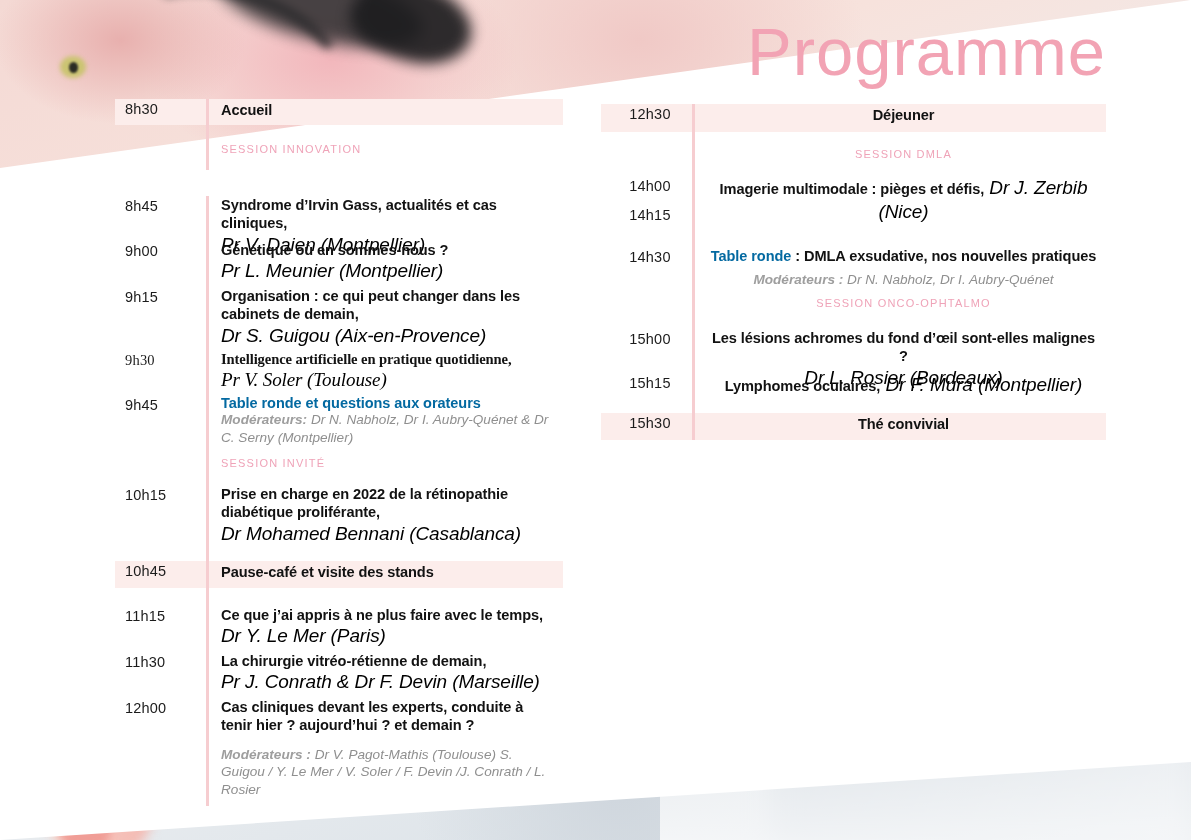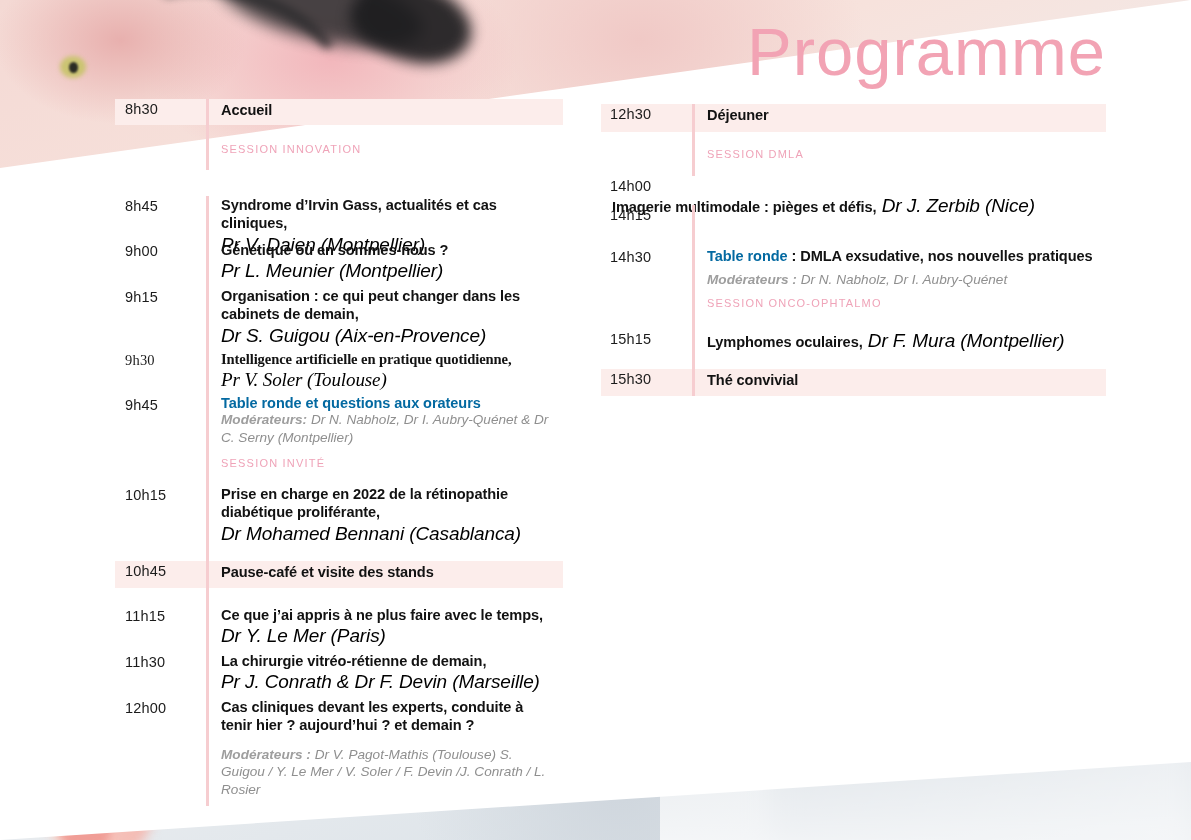--- a/index.html
+++ b/index.html
@@ -91,21 +91,21 @@
   
   #programme-title{
     position:absolute; right:85px; top:18px;
     font-size:67px; font-weight:400; letter-spacing:1px;
     color:#f2a3b4; line-height:1; white-space:nowrap;
   }
 
   
   .col{ position:absolute; }
   #col-left{ left:115px; top:99px; width:448px; }
-  #col-right{ left:601px; top:104px; width:505px; }
+  #col-right{ left:601px; top:104px; width:505px;text-align:center; }
 
   .row{ position:relative; display:flex; align-items:flex-start; }
   .row.highlight{ background:#fcedeb; }
 
   .time{
     flex:0 0 auto; color:#1b1b1b; font-size:14.5px; letter-spacing:.2px;
     padding-top:2px; white-space:nowrap;
   }
   #col-left .time{ width:89px; padding-left:10px; }
   #col-right .time{ width:89px; padding-left:9px; }
@@ -357,21 +357,21 @@
   <div class="row" style="height:28px;">
     <div class="time"></div>
     <div class="divider-wrap">
         <div class="divider"></div>
       </div>
     <div class="content">
         <div class="session-head">SESSION DMLA</div>
       </div>
   </div>
 
-  <div class="row" style="height:29px;flex-direction:column;">
+  <div class="row" style="height:29px;">
     <div class="time">14h00</div>
     <div class="divider-wrap">
         <div class="divider"></div>
       </div>
     <div class="content">
       <div class="title-line"><span>Imagerie multimodale : pièges et défis,</span><span class="speaker inline"> Dr J. Zerbib (Nice)</span></div>
     </div>
   </div>
 
   <div class="row" style="height:42px;">
@@ -397,20 +397,30 @@
   <div class="row" style="height:32px;">
     <div class="time"></div>
     <div class="divider-wrap">
         <div class="divider"></div>
       </div>
     <div class="content">
         <div class="session-head">SESSION ONCO-OPHTALMO</div>
       </div>
   </div>
 
+  <div class="row" style="height:44px;">
+    <div class="time">15h00</div>
+    <div class="divider-wrap">
+        <div class="divider"></div>
+      </div>
+    <div class="content">
+      <div class="title-line">Les lésions achromes du fond d’œil sont-elles malignes ?</div>
+      <div class="speaker">Dr L. Rosier (Bordeaux)</div>
+    </div>
+  </div>
 
   <div class="row" style="height:31px;">
     <div class="time">15h15</div>
     <div class="divider-wrap">
         <div class="divider"></div>
       </div>
     <div class="content">
       <div class="title-line"><span>Lymphomes oculaires,</span><span class="speaker inline"> Dr F. Mura (Montpellier)</span></div>
     </div>
   </div>

